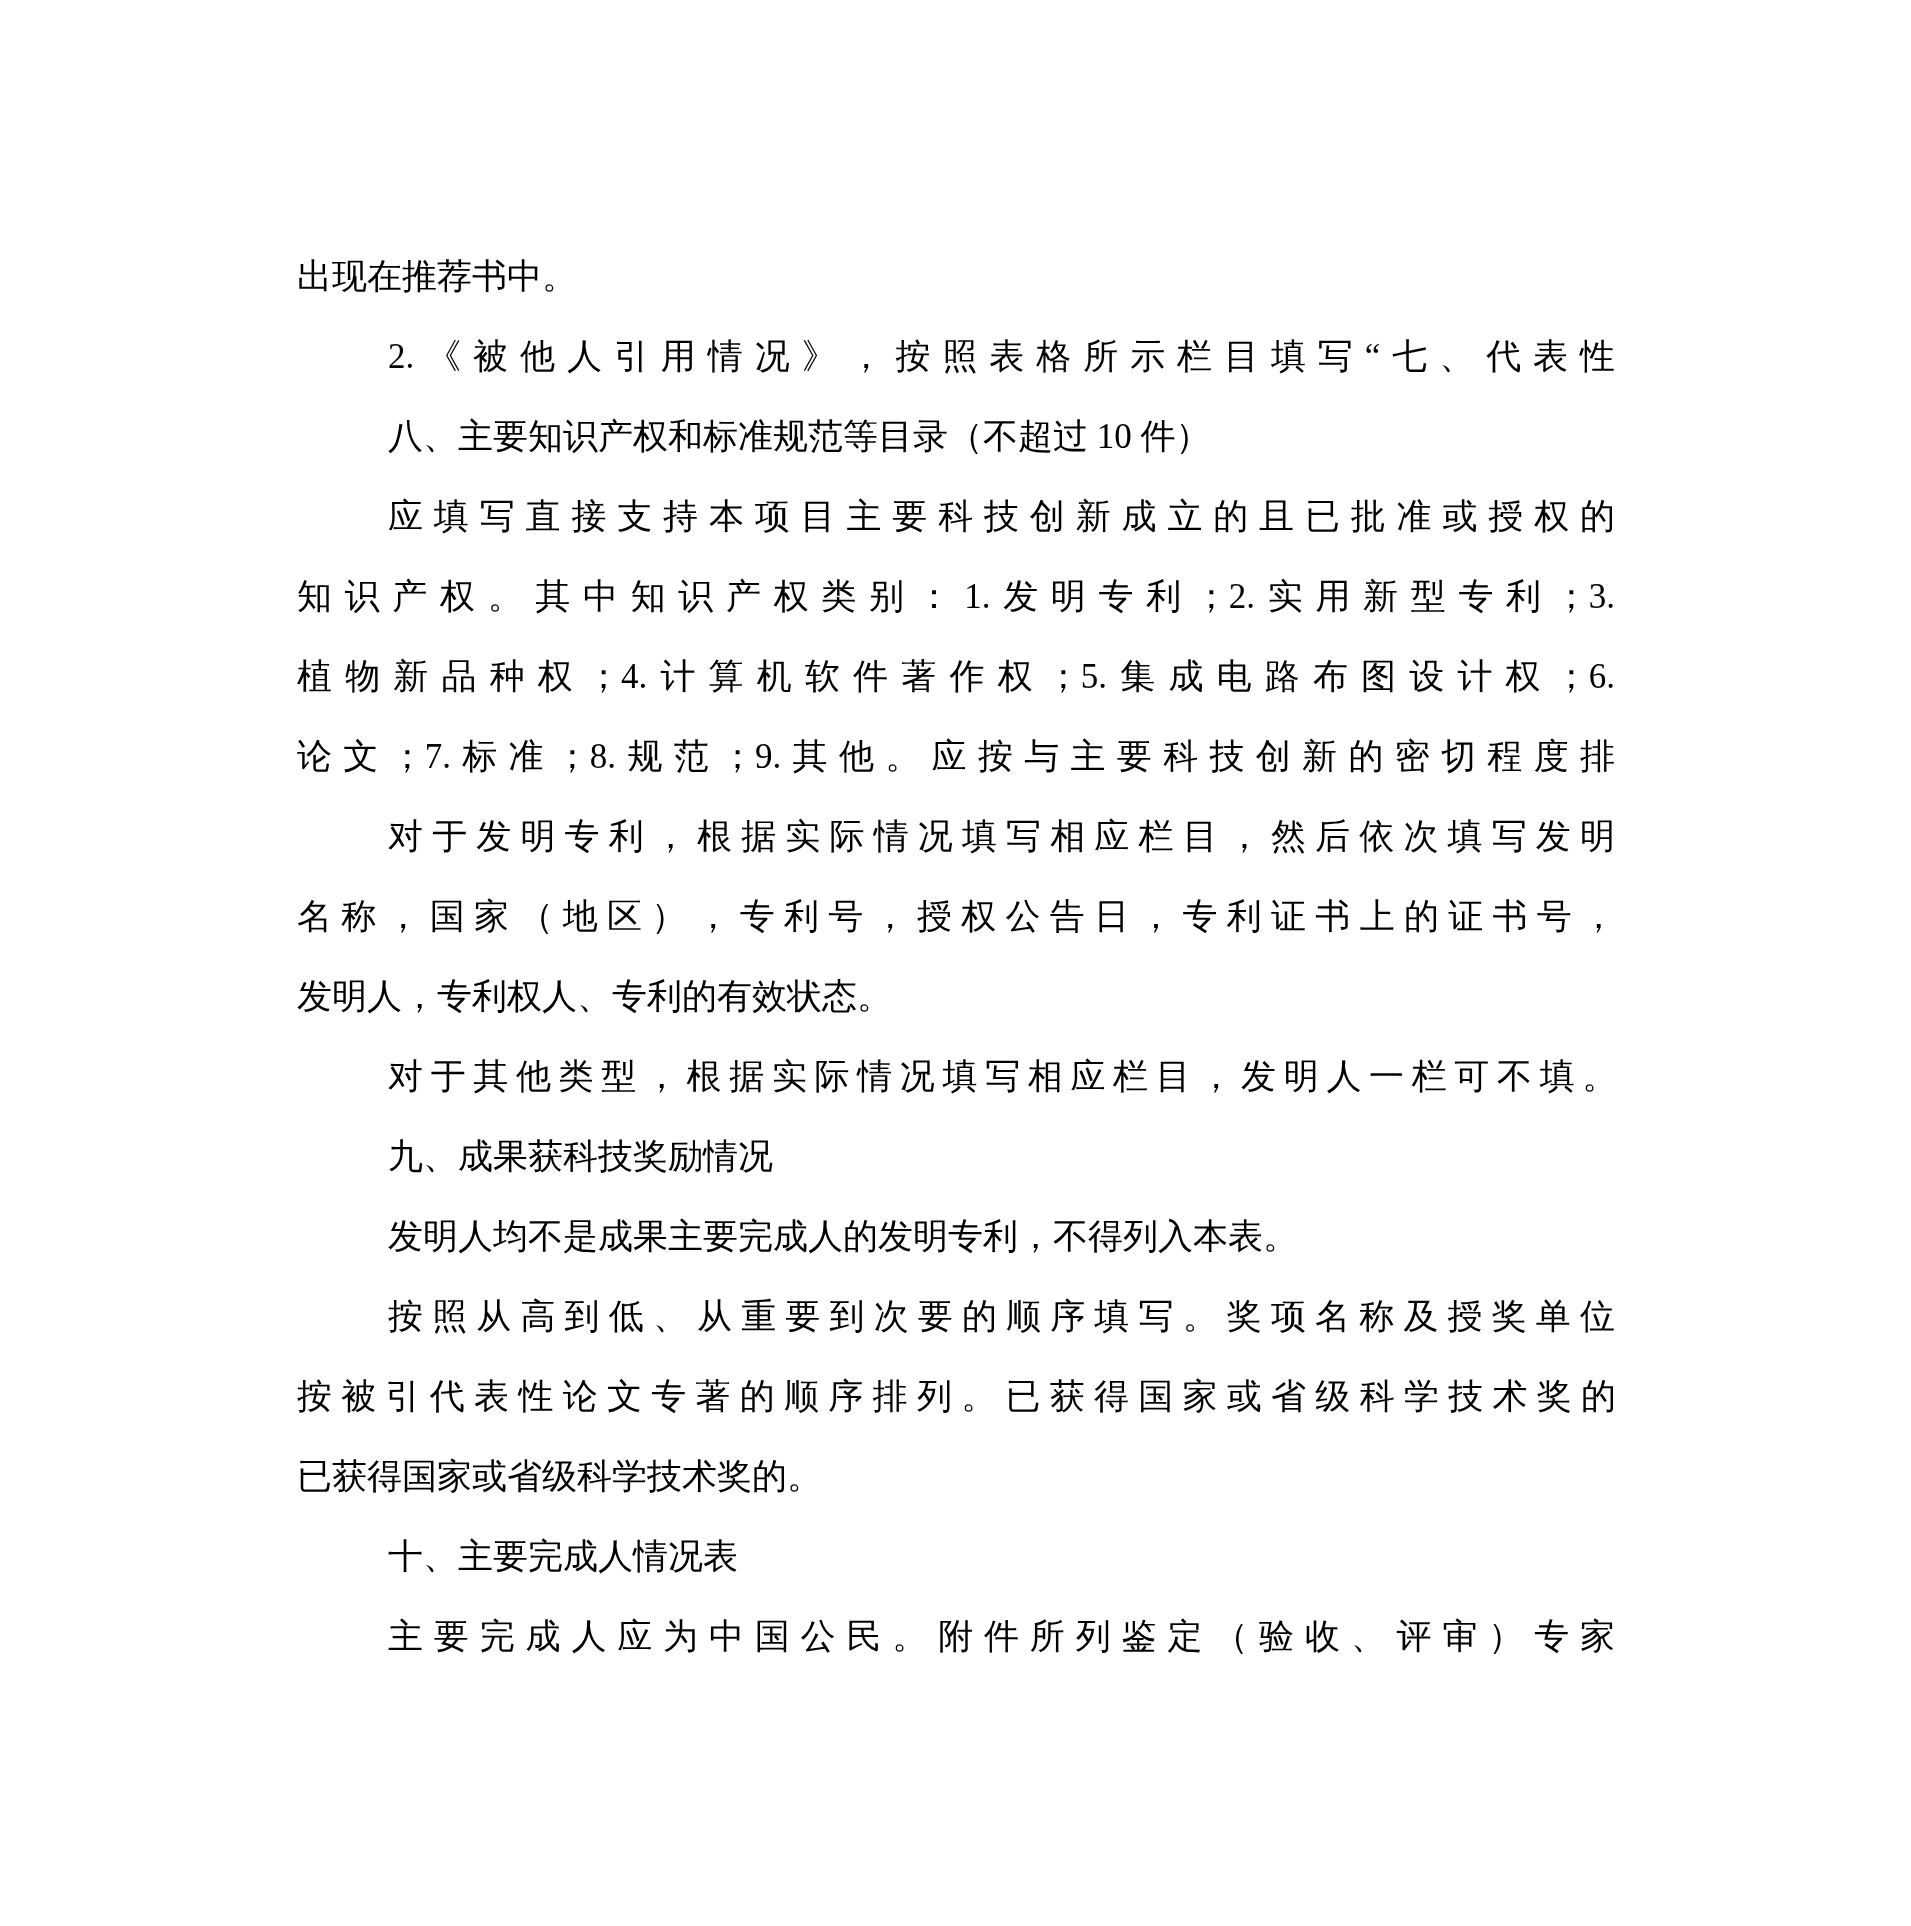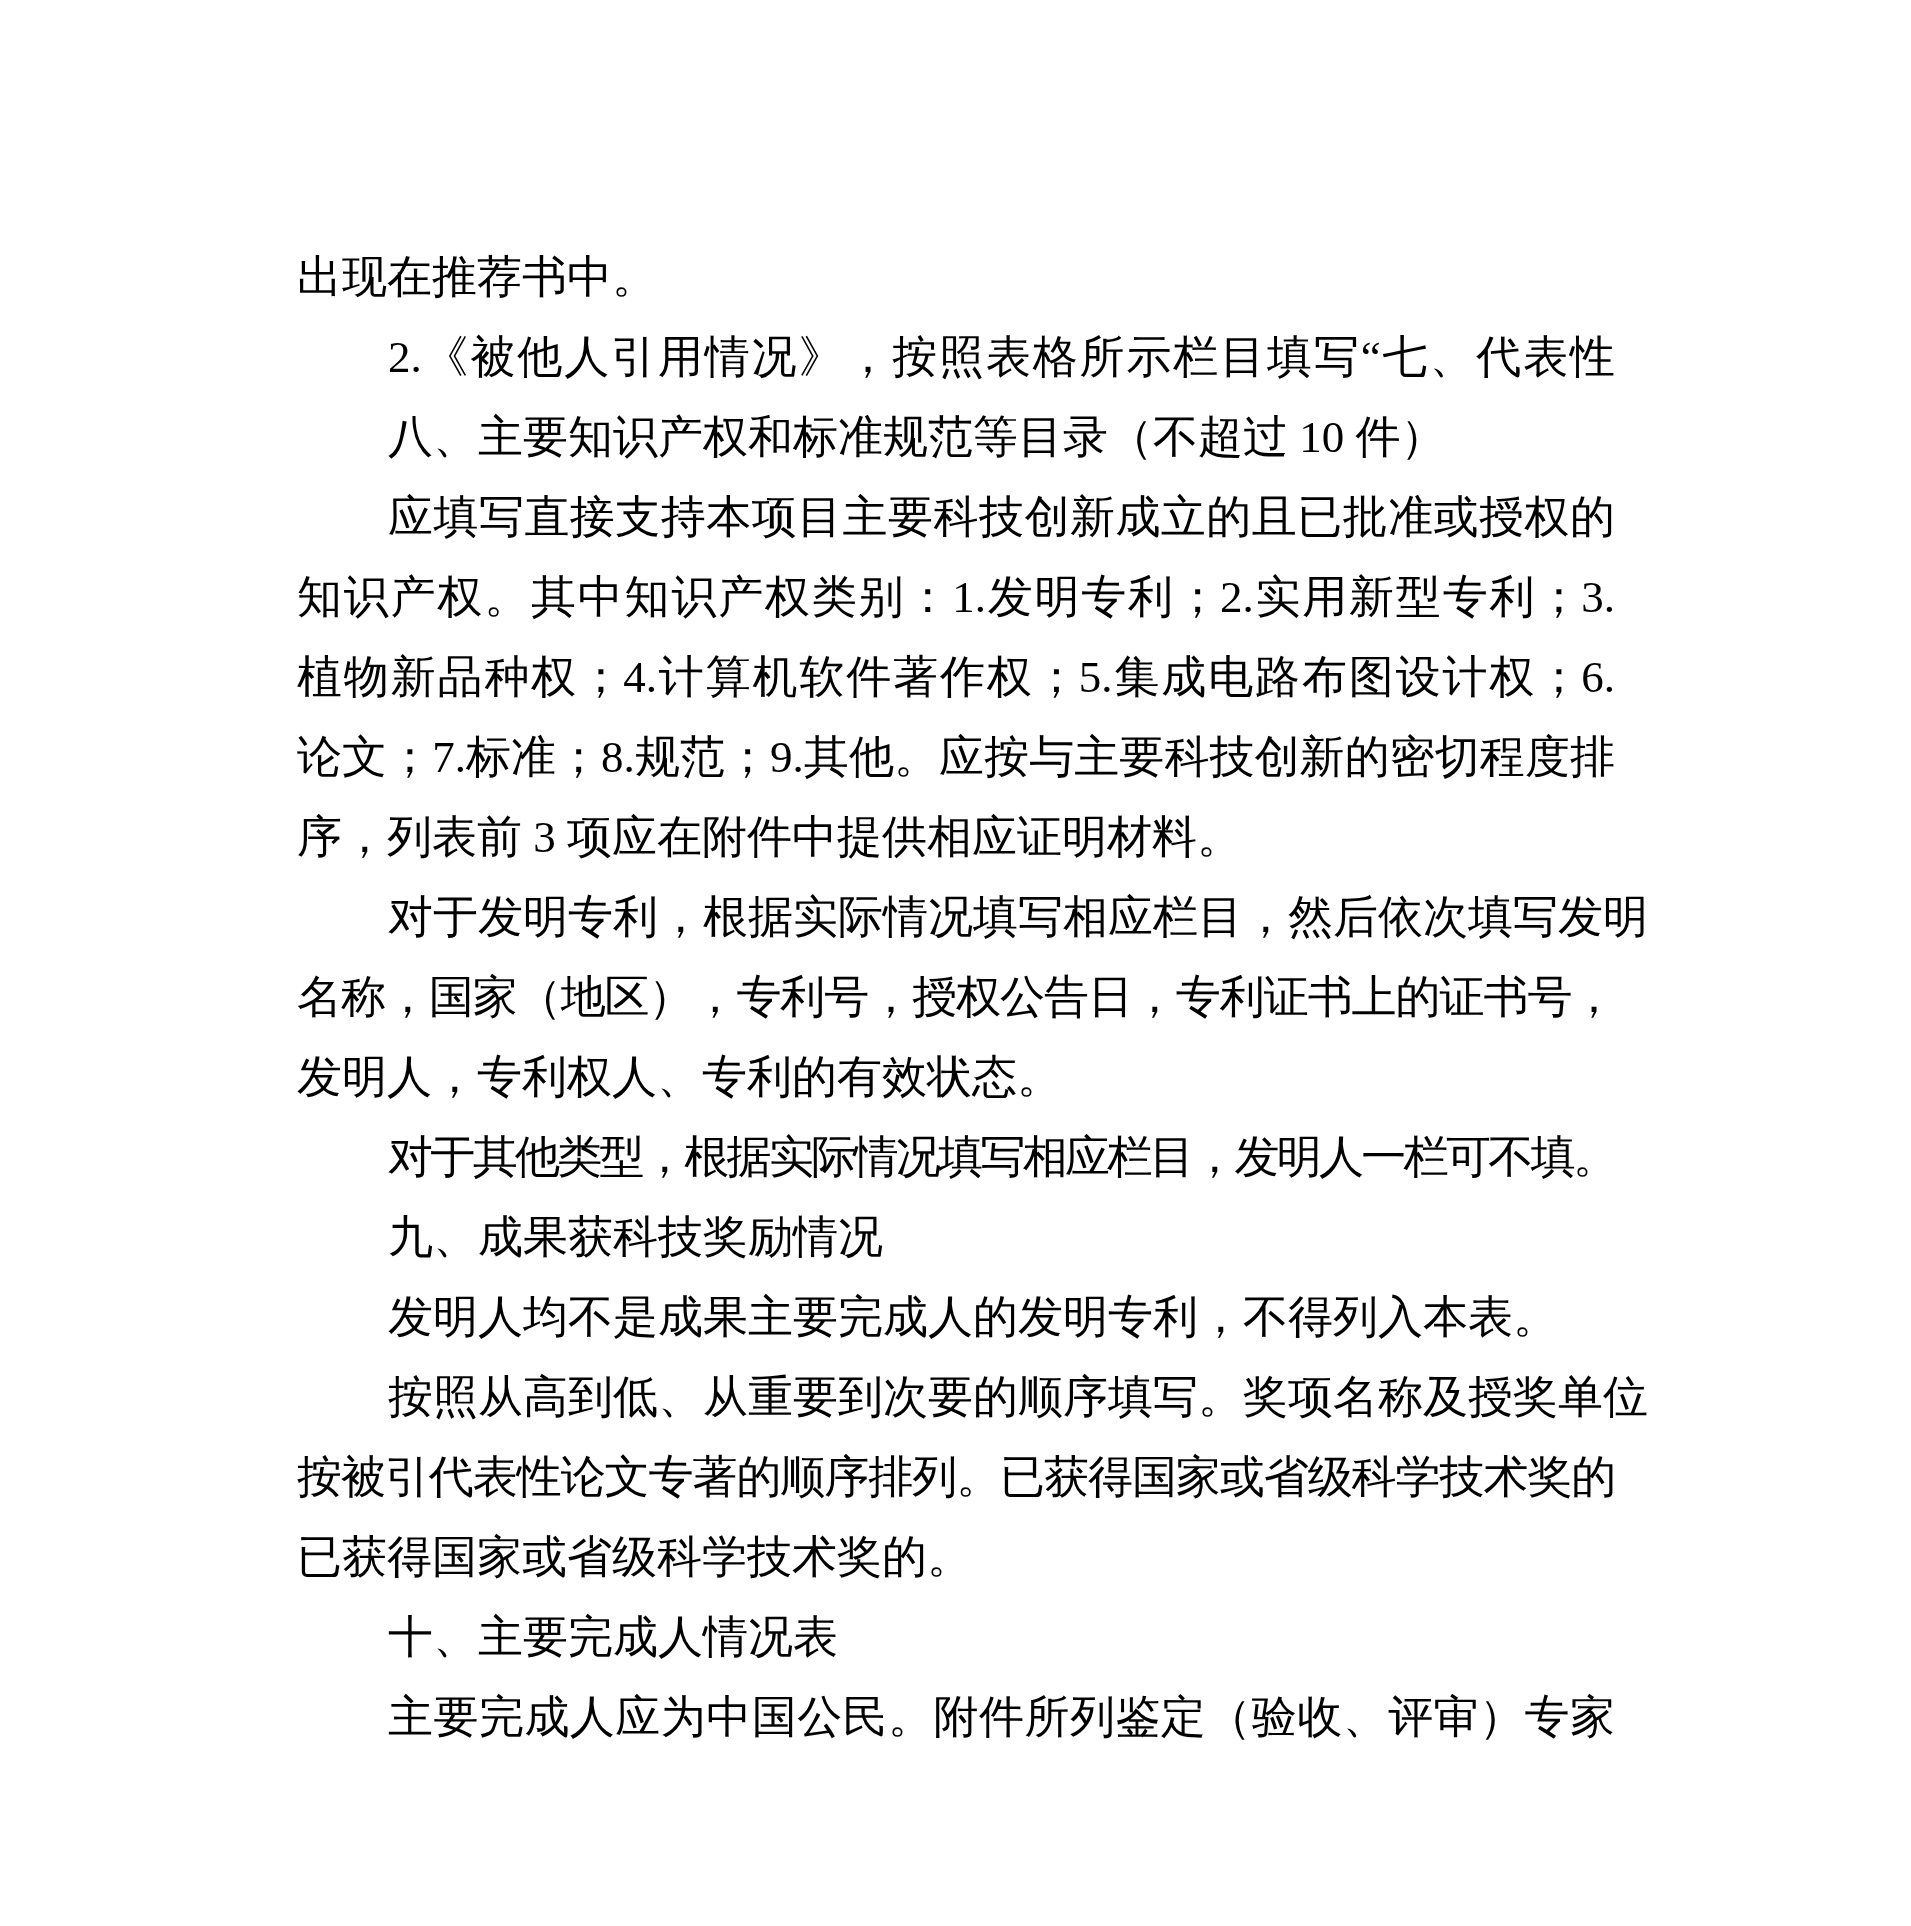--- a/index.html
+++ b/index.html
@@ -22,21 +22,21 @@
     background: #ffffff;
     overflow: hidden;
   }
   .content {
     position: absolute;
     left: 297px;
     top: 237px;
     width: 1318px;
   }
   .line {
-    font-size: 45px;
+    font-size: 35px;
     line-height: 80px;
     height: 80px;
     white-space: nowrap;
     text-align: justify;
     text-justify: inter-character;
     letter-spacing: 0;
   }
   .line.full   { text-align-last: justify; }
   .line.indent { text-indent: 91px; }
   .line.tight  { letter-spacing: -0.066em; }
@@ -48,21 +48,20 @@
 
 <div class="page">
   <div class="content" id="text-content">
       <div class="line"><span class="run">出现在推荐书中。</span></div>
       <div class="line indent full"><span class="run-bold">2.《被他人引用情况》</span><span class="run">，按照表格所示栏目填写“七、代表性</span></div>
       <div class="line indent"><span class="run-bold">八、主要知识产权和标准规范等目录（不超过 10 件）</span></div>
       <div class="line indent full"><span class="run">应填写直接支持本项目主要科技创新成立的且已批准或授权的</span></div>
       <div class="line full"><span class="run">知识产权。其中知识产权类别：1.发明专利；2.实用新型专利；3.</span></div>
       <div class="line full"><span class="run">植物新品种权；4.计算机软件著作权；5.集成电路布图设计权；6.</span></div>
       <div class="line full"><span class="run">论文；7.标准；8.规范；9.其他。应按与主要科技创新的密切程度排</span></div>
-      <div class="line"><span class="run">序，列表前 3 项应在附件中提供相应证明材料。</span></div>
       <div class="line indent full"><span class="run">对于发明专利，根据实际情况填写相应栏目，然后依次填写发明</span></div>
       <div class="line full tightsm"><span class="run">名称，国家（地区），专利号，授权公告日，专利证书上的证书号，</span></div>
       <div class="line"><span class="run">发明人，专利权人、专利的有效状态。</span></div>
       <div class="line indent full tight"><span class="run">对于其他类型，根据实际情况填写相应栏目，发明人一栏可不填。</span></div>
       <div class="line indent"><span class="run-bold">九、成果获科技奖励情况</span></div>
       <div class="line indent"><span class="run">发明人均不是成果主要完成人的发明专利，不得列入本表。</span></div>
       <div class="line indent full"><span class="run">按照从高到低、从重要到次要的顺序填写。奖项名称及授奖单位</span></div>
       <div class="line full tightsm"><span class="run">按被引代表性论文专著的顺序排列。已获得国家或省级科学技术奖的</span></div>
       <div class="line"><span class="run">已获得国家或省级科学技术奖的。</span></div>
       <div class="line indent"><span class="run-bold">十、主要完成人情况表</span></div>

